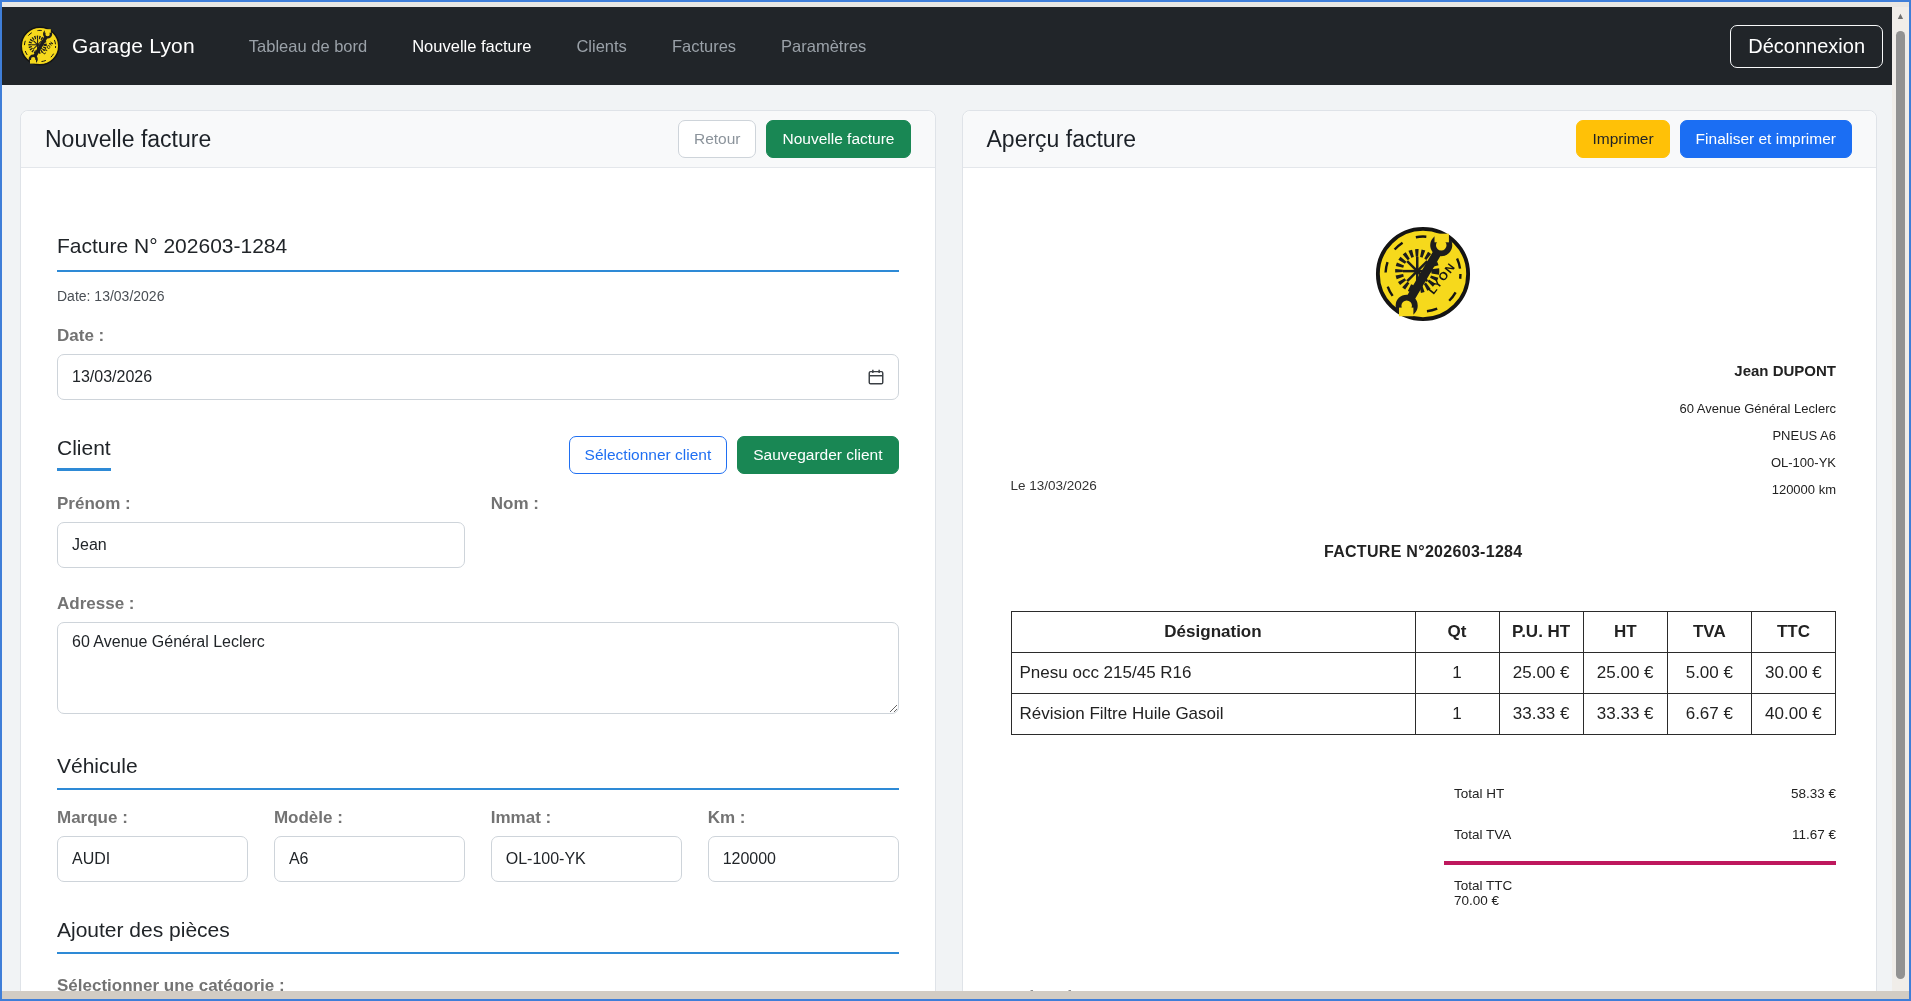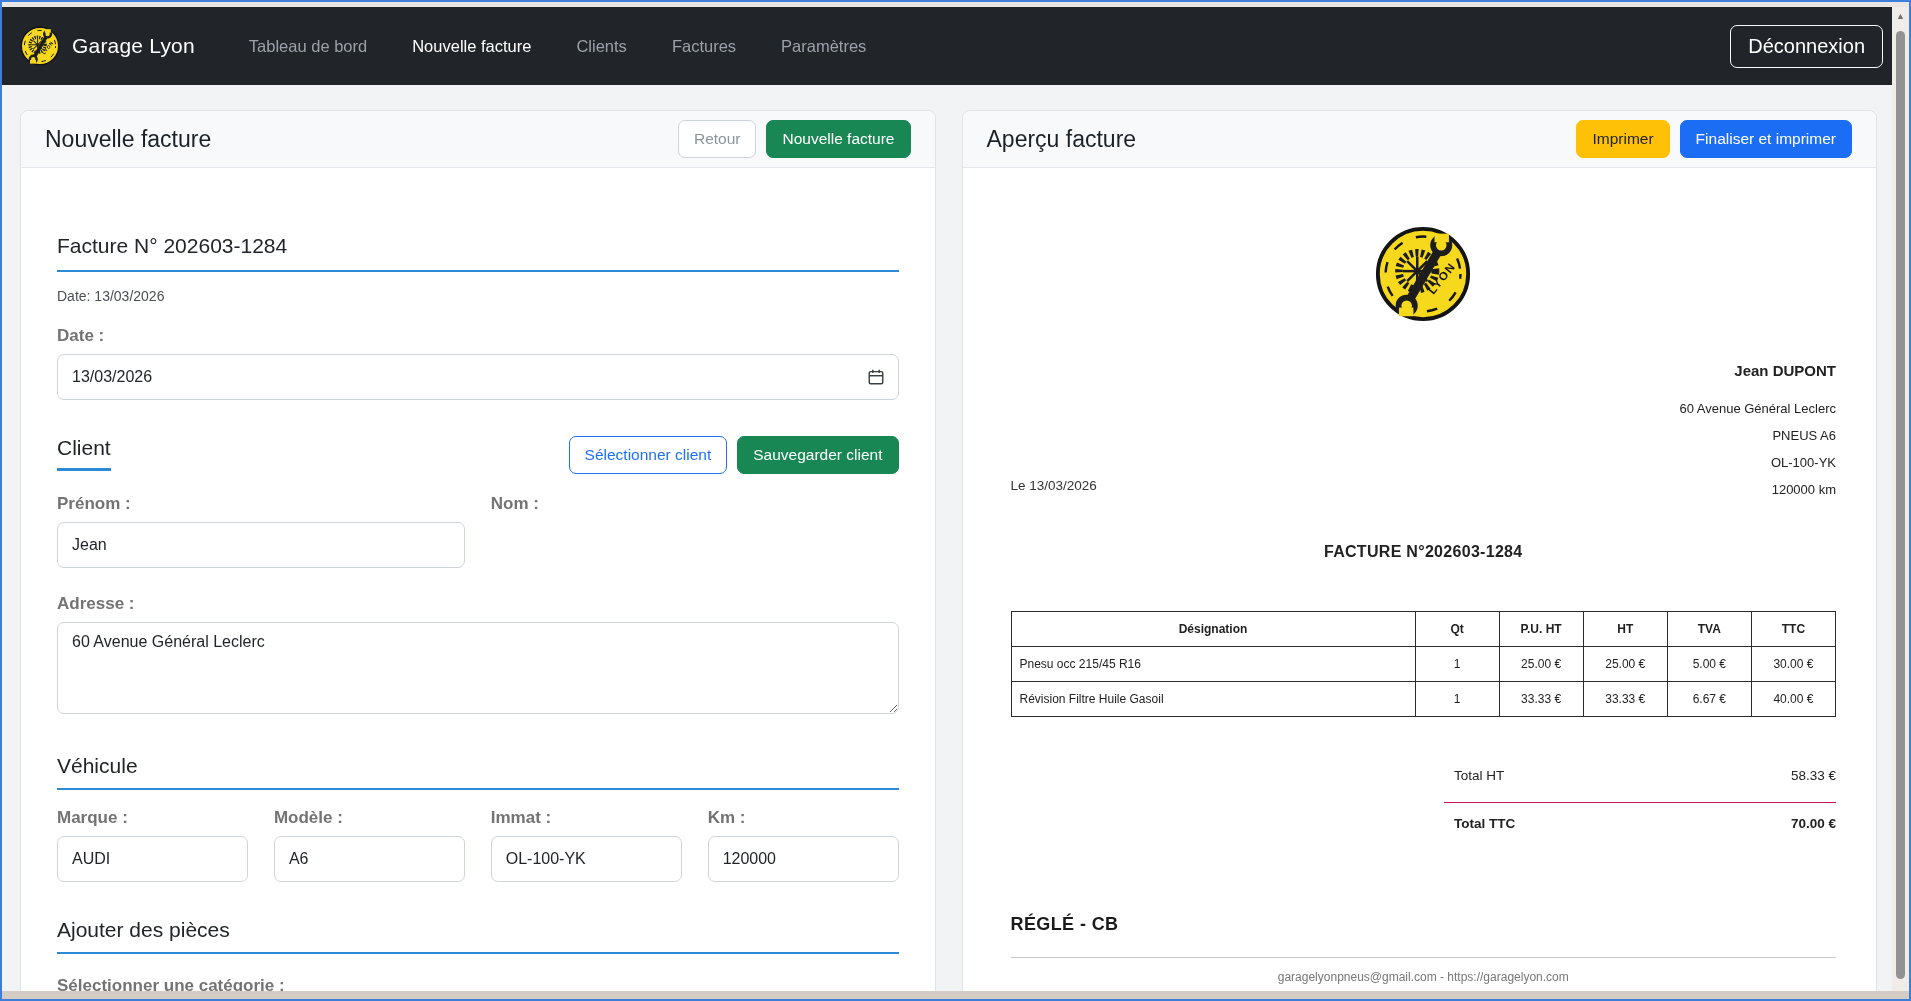--- a/index.html
+++ b/index.html
@@ -74,29 +74,29 @@
   .company-lines { margin-top:12px; text-align:center; }
   .company-lines div { font-size:13px; margin-bottom:5px; color:#222; }
   .inv-logo { position:absolute; left:50%; top:2px; transform:translateX(-50%); width:96px; height:96px; }
   .inv-meta { display:flex; justify-content:space-between; align-items:flex-end; margin-top:26px; }
   .inv-date { font-size:13.5px; color:#333; padding-bottom:10px; }
   .customer { text-align:right; }
   .customer-name { font-size:15px; font-weight:700; margin-bottom:16px; }
   .customer-lines div { font-size:13px; line-height:27px; }
   .inv-title { text-align:center; font-size:16px; font-weight:700; margin-top:40px; letter-spacing:.3px; }
   .inv-table { width:100%; margin-top:50px; border-collapse:collapse; }
-  .inv-table th, .inv-table td { border:1px solid #2b2b2b; font-size:12px; }
+  .inv-table th, .inv-table td { border:1px solid #2b2b2b; font-size:17px; }
   .inv-table th { padding:10px 6px; text-align:center; font-weight:700; }
   .inv-table td { padding:10px 8px; text-align:center; }
   .inv-table td:first-child { text-align:left; }
   .col-desig { width:49%; } .col-sm { width:10.2%; }
   .totals { width:392px; margin-left:auto; margin-top:42px; }
   .tot-row { display:flex; justify-content:space-between; font-size:13.5px; padding:9px 0 9px 10px; }
   .tot-row + .tot-row { margin-top:8px; }
-  .tot-row.bold { font-weight:700; border-top:1px solid #be185d; margin-top:10px; padding-top:13px; }
+  .tot-row.bold { font-weight:400; border-top:4px solid #be185d; margin-top:10px; padding-top:13px;flex-direction:column; }
   .paid-status { margin-top:74px; font-size:18px; font-weight:600; letter-spacing:.4px; color:#1b1b1b; }
   .inv-footer { margin-top:22px; border-top:1px solid #c9c9c9; padding-top:12px;
                 position:relative; text-align:center; }
   .foot-l1 { font-size:12px; color:#767676; margin-bottom:5px; }
 
   
   .scrollbar { position:absolute; top:5px; right:0; bottom:8px; width:17px; background:#f0ede9;
                z-index:20; cursor:pointer; }
   .sb-arrow { width:17px; height:18px; display:flex; align-items:center; justify-content:center;
               color:#6f6f6f; font-size:9px; }
@@ -325,20 +325,24 @@
             </tbody>
         </table>
 
         <div class="totals">
 
             <div class="tot-row">
               <span>Total HT</span>
               <span>58.33 €</span>
             </div>
 
+            <div class="tot-row">
+              <span>Total TVA</span>
+              <span>11.67 €</span>
+            </div>
 
             <div class="tot-row bold">
               <span>Total TTC</span>
               <span>70.00 €</span>
             </div>
           </div>
 
         <div class="paid-status">RÉGLÉ - CB</div>
 
         <div class="inv-footer">

